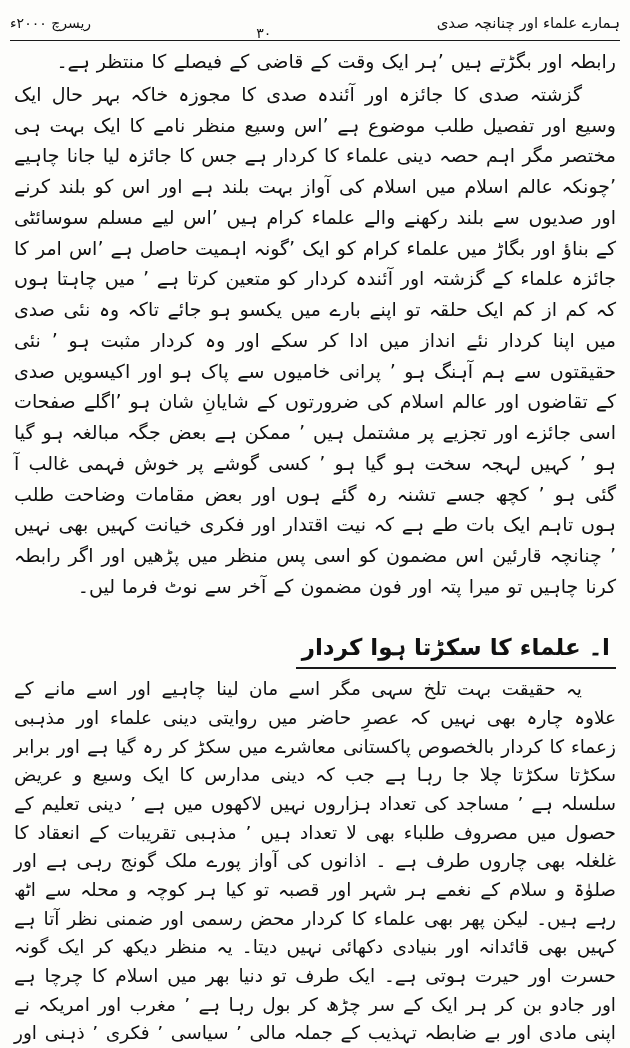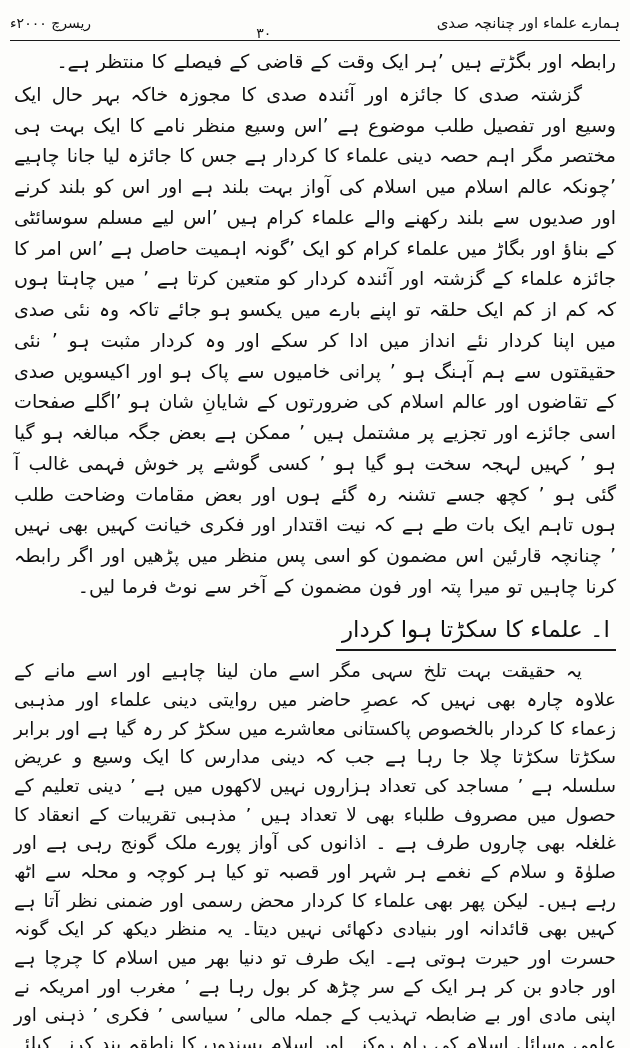--- a/index.html
+++ b/index.html
@@ -67,24 +67,24 @@
     line-height: 1.62;
     margin: 0 0 2px 0;
     text-align: justify;
     text-align-last: right;
     word-spacing: 1px;
   }
   .para.indent {
     text-indent: 34px;
   }
   .section-title {
-    margin: 10px 0 6px 0;
+    margin: 28px 0 6px 0;
     text-align: left;
     font-size: 23px;
-    font-weight: normal;
+    font-weight: bold;
     line-height: 1.5;
   }
   .section-title .title-inner {
     display: inline-block;
     border-bottom: 2px solid #1a1a1a;
     padding: 0 6px 3px 6px;
   }
   .tight {
     line-height: 1.55;
     font-size: 18.5px;

